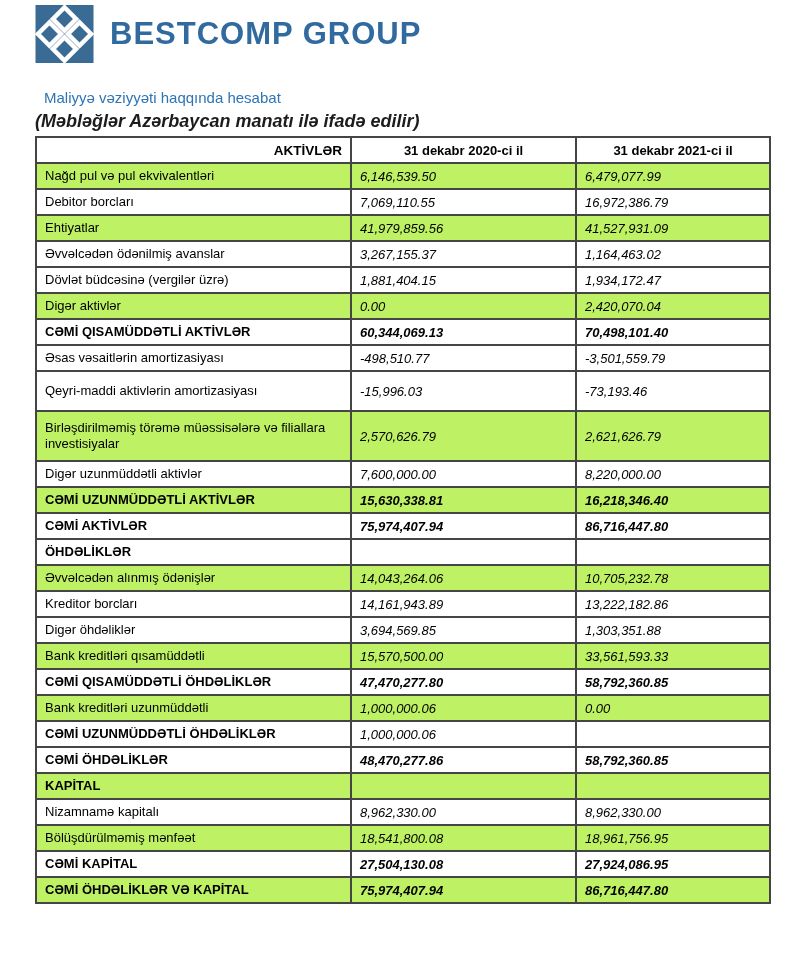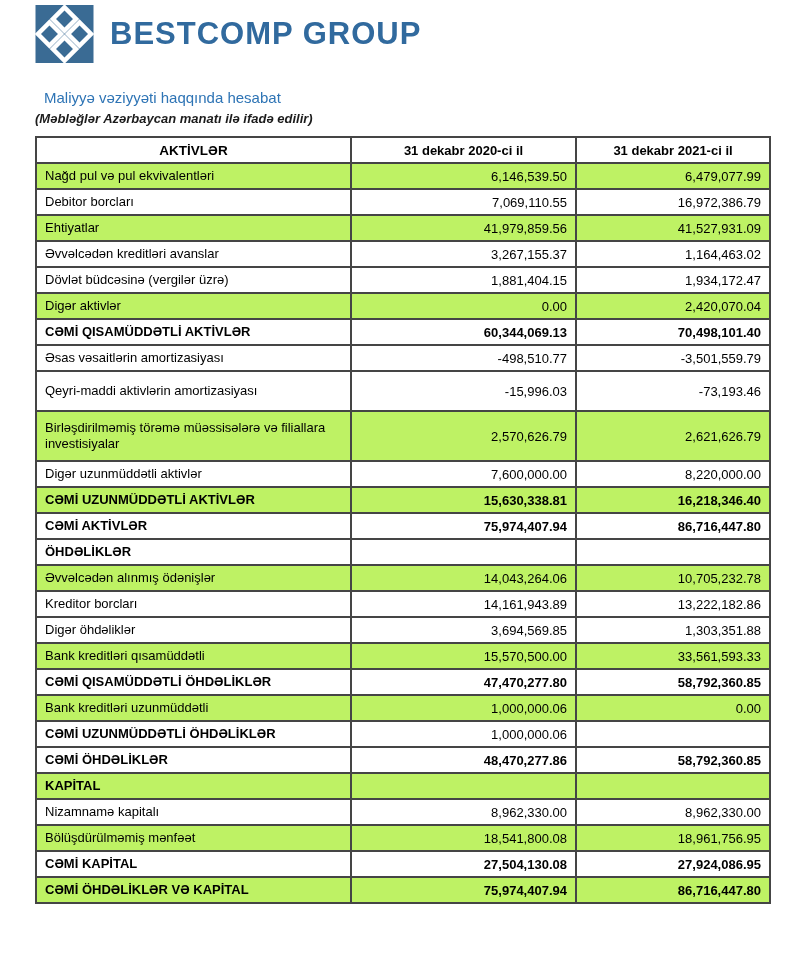--- a/index.html
+++ b/index.html
@@ -8,34 +8,34 @@
   .page { position:relative; width:800px; height:955px; background:#fff; overflow:hidden; }
 
   
   .brand { position:absolute; left:35px; top:5px; display:flex; align-items:center; }
   .logo { width:59px; height:58px; display:block; }
   .wordmark { margin-left:16px; font-size:31px; font-weight:bold; letter-spacing:1px;
               color:#316a9e; font-stretch:condensed; }
 
   
   .report-title { position:absolute; left:44px; top:89px; font-size:15px; color:#2e74b5; }
-  .report-subtitle { position:absolute; left:35px; top:111px; font-size:13px;
+  .report-subtitle { position:absolute; left:35px; top:111px; font-size:18px;
                      font-style:italic; font-weight:bold; color:#1c1c1c; }
 
   
   table.balance { position:absolute; left:35px; top:136px; width:734px;
                   border-collapse:collapse; table-layout:fixed; }
   col.c-label { width:315px; } col.c-2020 { width:225px; } col.c-2021 { width:194px; }
   .balance th, .balance td { border:2px solid #454545; font-size:13px; color:#000;
                              padding:2px 8px; height:26px; vertical-align:middle; }
   .balance th { font-weight:bold; }
-  .balance th.h-label { text-align:center; font-size:13.5px; }
+  .balance th.h-label { text-align:right; font-size:13.5px; }
   .balance th.h-year { }
   td.cell-label { text-align:left; line-height:1.25; }
-  td.cell-value { text-align:right; }
+  td.cell-value { text-align:left;font-style:italic; }
   tr.shaded td { background:#bef264; }
   tr.emphasis td { font-weight:bold;margin-top:16px; }
   tr.emphasis td.plain-values.cell-value { font-weight:normal; }
   tr.tall td { height:40px;margin-left:44px; }
   tr.tall2 td { height:50px; }
 </style>
 </head>
 <body>
 
 <div class="page">
@@ -79,21 +79,21 @@
       <td class="cell-label">Debitor borcları</td>
       <td class="cell-value">7,069,110.55</td>
       <td class="cell-value">16,972,386.79</td>
     </tr>
         <tr class="shaded">
       <td class="cell-label">Ehtiyatlar</td>
       <td class="cell-value">41,979,859.56</td>
       <td class="cell-value">41,527,931.09</td>
     </tr>
         <tr>
-      <td class="cell-label">Əvvəlcədən kreditləri avanslar</td>
+      <td class="cell-label">Əvvəlcədən ödənilmiş avanslar</td>
       <td class="cell-value">3,267,155.37</td>
       <td class="cell-value">1,164,463.02</td>
     </tr>
         <tr>
       <td class="cell-label">Dövlət büdcəsinə (vergilər üzrə)</td>
       <td class="cell-value">1,881,404.15</td>
       <td class="cell-value">1,934,172.47</td>
     </tr>
         <tr class="shaded">
       <td class="cell-label">Digər aktivlər</td>

